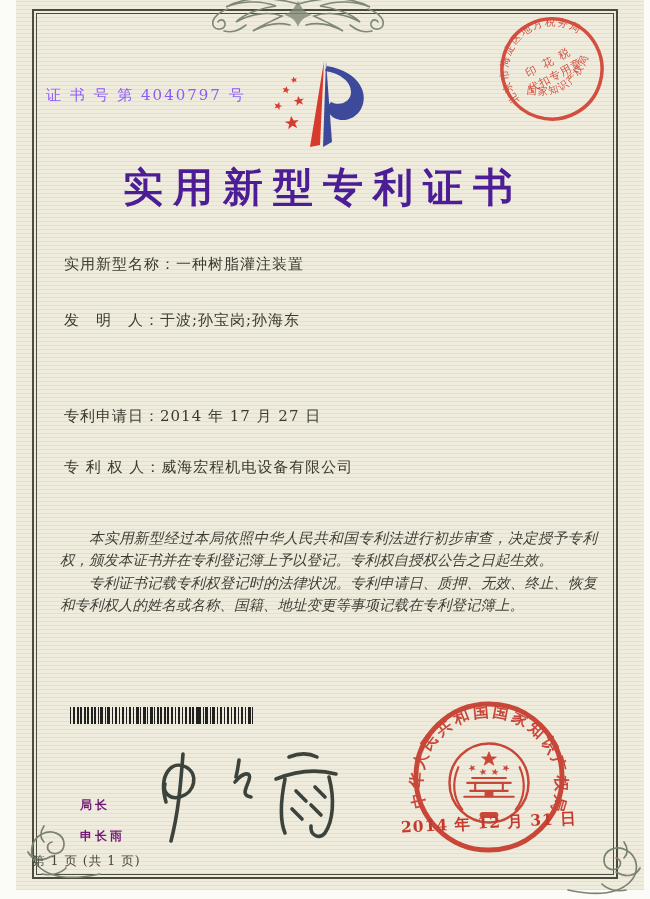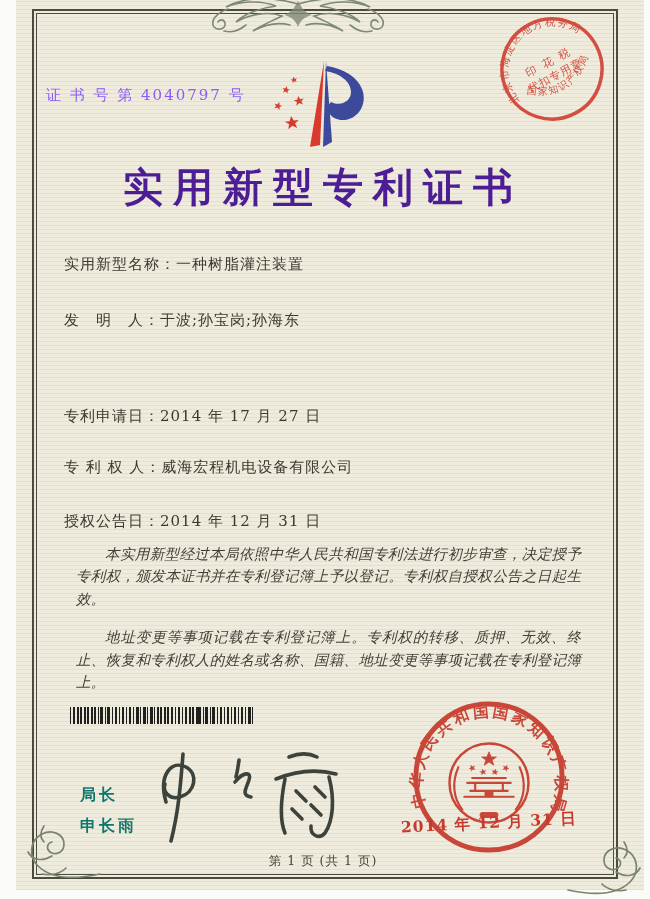--- a/index.html
+++ b/index.html
@@ -18,29 +18,29 @@
   }
   .frame{position:absolute;left:32px;top:9px;width:582px;height:866px;border:2px solid #4b4b40;}
   .frame-inner{position:absolute;inset:2px;border:1px solid #4b4b40;}
   .abs{position:absolute;}
   .cert-no{left:46px;top:86px;font-size:15px;letter-spacing:2px;color:#8b5cf6;}
   .title{left:32px;top:160px;width:582px;text-align:center;font-size:40px;
          letter-spacing:10px;font-weight:600;color:#4c1d95;}
   .field-row{left:64px;width:520px;font-size:15px;letter-spacing:1px;white-space:nowrap;color:#3a3a30;}
   .body-text{left:60px;top:527px;width:537px;font-size:14.5px;line-height:22.4px;
              text-align:justify;font-style:italic;color:#40403а;color:#3f3f37;}
-  .body-text p{margin:16px;text-indent:2em;}
+  .body-text p{margin:0;text-indent:2em;}
   .barcode{left:70px;top:707px;width:183px;height:17px;
     background-image:
       repeating-linear-gradient(90deg,#20201e 0 1.5px,transparent 1.5px 3.5px),
       repeating-linear-gradient(90deg,#20201e 0 1px,transparent 1px 7.5px);
   }
-  .signer{left:80px;font-size:16px;font-weight:bold;
-          font-family:"DejaVu Sans","Liberation Sans",sans-serif;color:#0f766e;letter-spacing:3px;}
-  .footer{left:32px;top:853px;width:582px;text-align:center;font-size:12.5px;
+  .signer{left:80px;font-size:12px;font-weight:bold;
+          font-family:"DejaVu Sans","Liberation Sans",sans-serif;color:#701a75;letter-spacing:3px;margin-top:12px;}
+  .footer{left:32px;top:853px;width:582px;font-size:12.5px;
           letter-spacing:1px;color:#45453b;}
   .seal-date{left:401px;top:813px;font-size:15.5px;color:#c43a2c;letter-spacing:1px;
              transform:rotate(-3deg);font-weight:600;white-space:nowrap;}
   .tax-stamp{left:497px;top:14px;width:110px;height:110px;transform:rotate(-28deg);opacity:.88;}
   .main-seal{left:410px;top:698px;width:158px;height:158px;opacity:.92;}
   .logo{left:260px;top:55px;width:132px;height:98px;}
   .signature{left:138px;top:744px;width:214px;height:108px;}
   .ornament-top{left:198px;top:-3px;width:200px;height:40px;}
   .corner-bl{left:20px;top:820px;width:82px;height:62px;}
   .corner-br{left:566px;top:836px;width:82px;height:62px;}
@@ -129,27 +129,24 @@
   </div>
   <div class="field-row abs" style="top:311px">
     <span>发　明　人：</span><span>于波;孙宝岗;孙海东</span>
   </div>
   <div class="field-row abs" style="top:407px">
     <span>专利申请日：</span><span>2014 年 17 月 27 日</span>
   </div>
   <div class="field-row abs" style="top:458px">
     <span>专 利 权 人：</span><span>威海宏程机电设备有限公司</span>
   </div>
-  <div class="field-row abs" style="top:512px">
-    <span>授权公告日：</span><span>2014 年 12 月 31 日</span>
-  </div>
 
   <div class="body-text abs">
     <p>本实用新型经过本局依照中华人民共和国专利法进行初步审查，决定授予专利权，颁发本证书并在专利登记簿上予以登记。专利权自授权公告之日起生效。</p>
-    <p>地址变更等事项记载在专利登记簿上。专利权的转移、质押、无效、终止、恢复和专利权人的姓名或名称、国籍、地址变更等事项记载在专利登记簿上。</p>
+    <p>专利证书记载专利权登记时的法律状况。专利申请日、质押、无效、终止、恢复和专利权人的姓名或名称、国籍、地址变更等事项记载在专利登记簿上。</p>
   </div>
 
   <div class="barcode abs"></div>
 
   <div class="signer abs" style="top:785px">局长</div>
   <div class="signer abs" style="top:816px">申长雨</div>
 
   <svg class="signature abs" viewBox="0 0 214 108">
     <g fill="none" stroke="#3c423c" stroke-width="3.6" stroke-linecap="round">
       <path d="M28,58 C20,30 34,16 48,23 C61,30 57,49 42,53 C32,56 24,48 27,40"></path>

